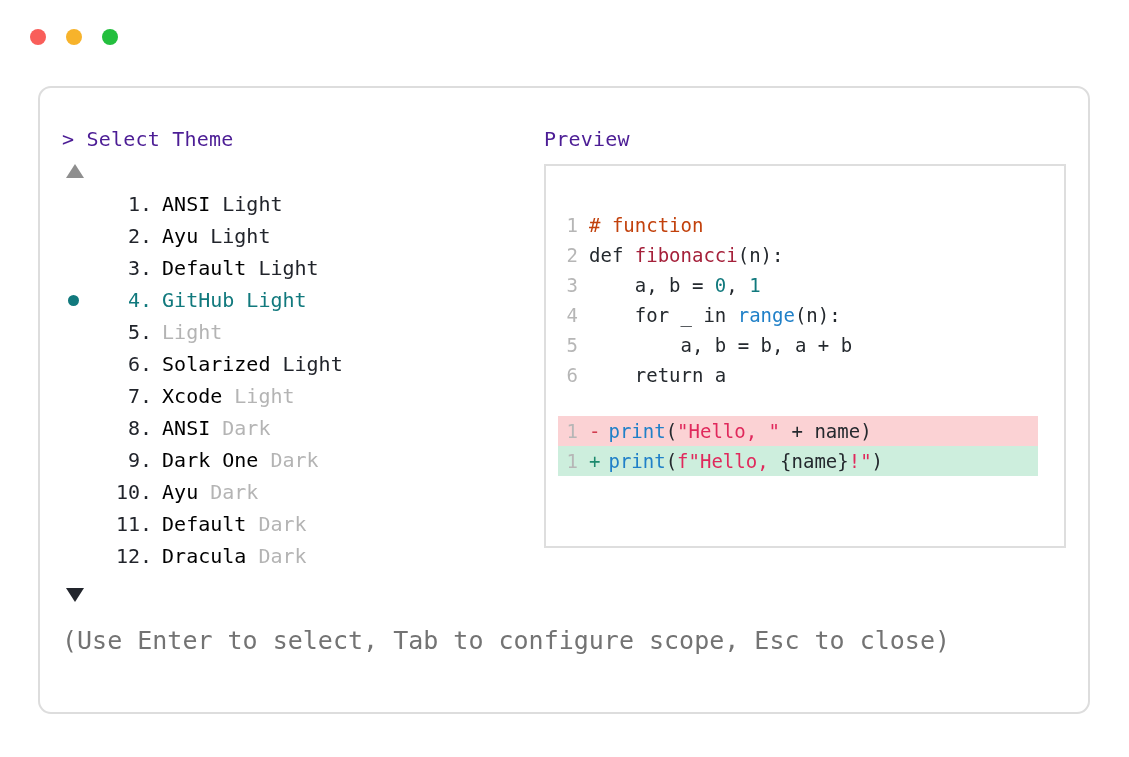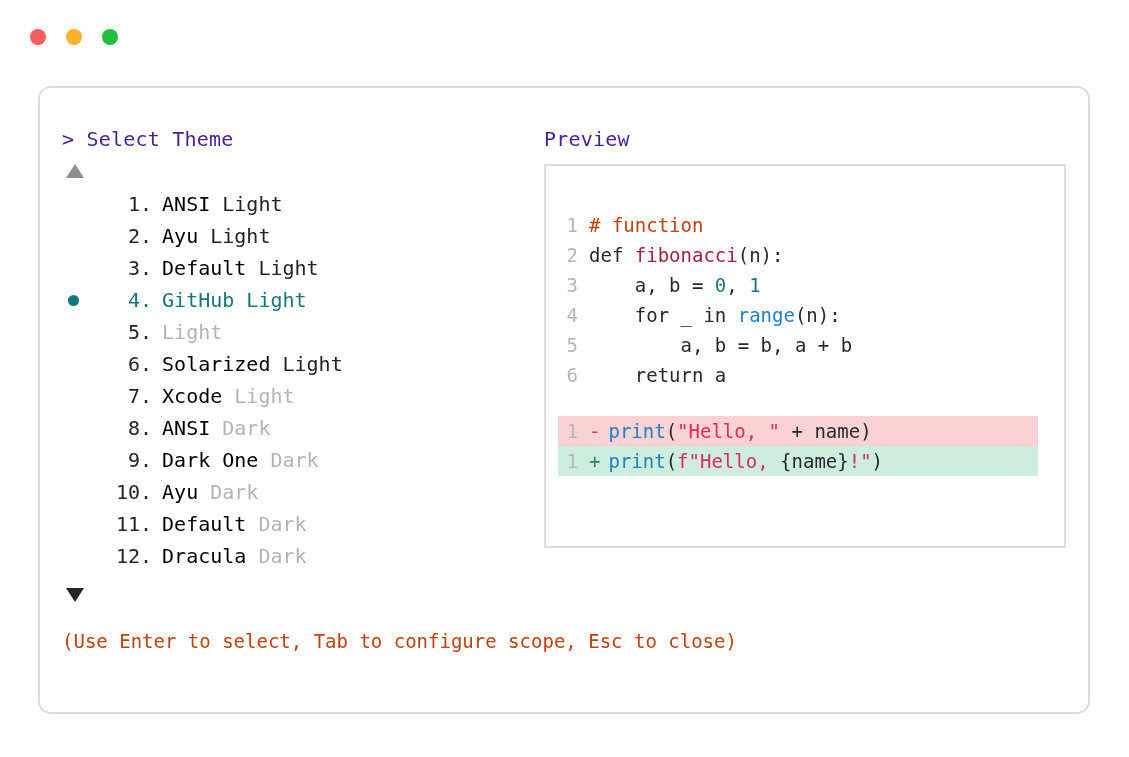--- a/index.html
+++ b/index.html
@@ -141,23 +141,23 @@
   .theme-row.selected .dotsep,
   .theme-row.selected .tname,
   .theme-row.selected .tvar,
   .theme-row.selected .tvar.muted { color: #11797d; }
 
   
   .hint {
     position: absolute;
     left: 22px;
     top: 540px;
-    font-size: 19px;
+    font-size: 25px;
     line-height: 26px;
-    color: #c2410c;
+    color: #737373;
     white-space: pre;
   }
 
   
   .preview-box {
     margin-top: 12px;
     width: 522px;
     height: 384px;
     box-sizing: border-box;
     border: 2px solid #dedede;

